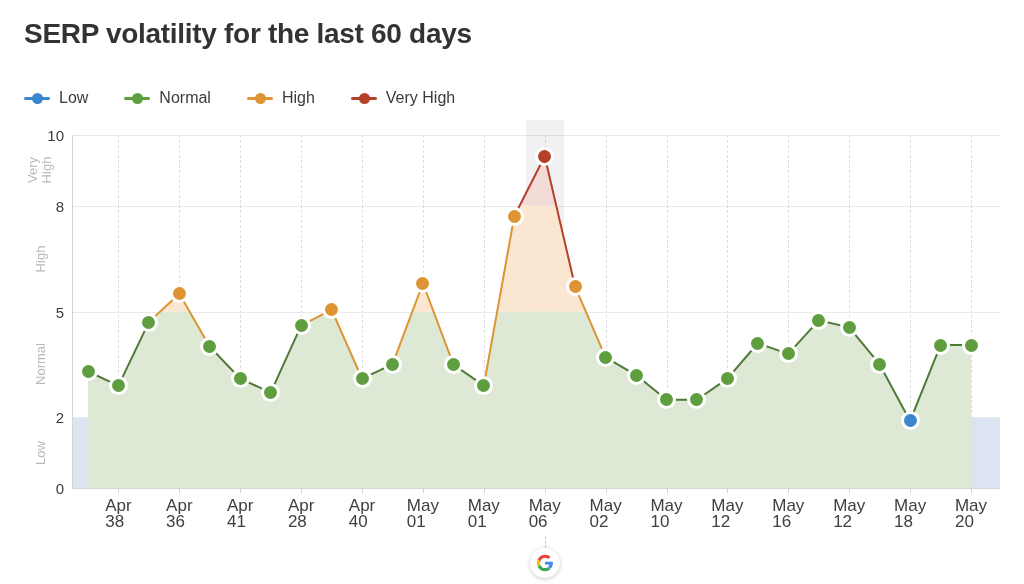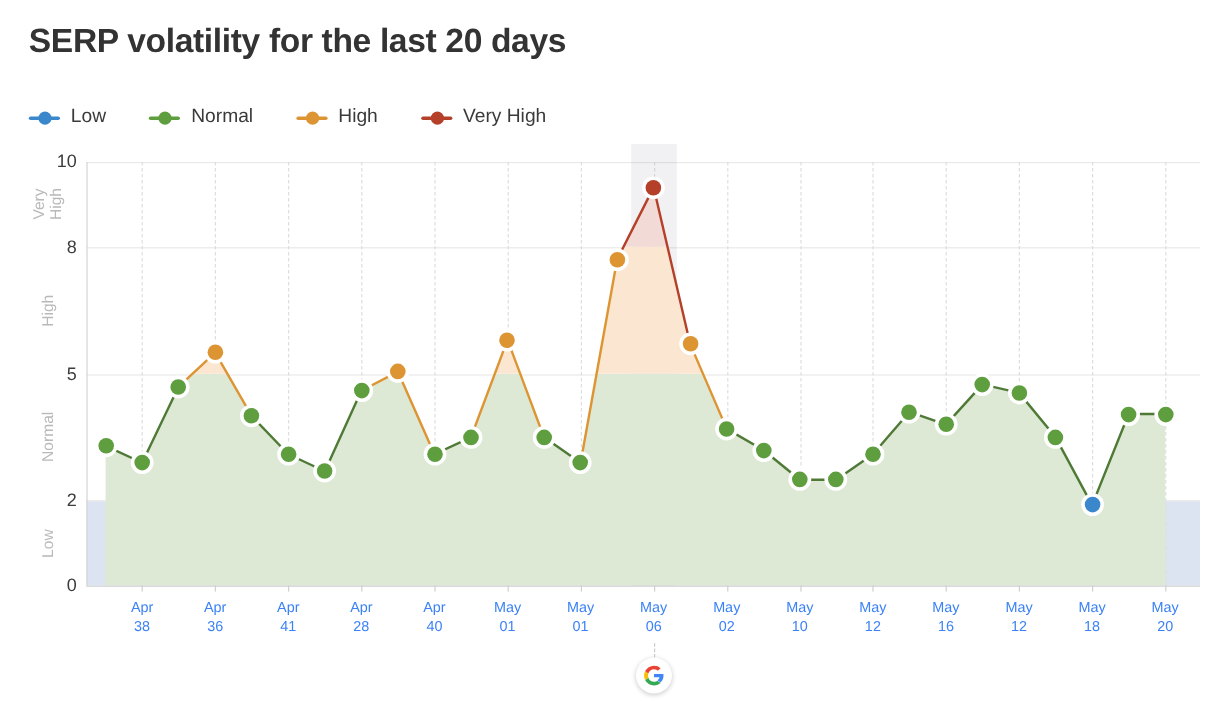--- a/index.html
+++ b/index.html
@@ -153,24 +153,24 @@
 
   
   .x-tick-mark {
     position: absolute;
     width: 1px;
     height: 5px;
     background: #cfcfcf;
   }
   .x-label {
     position: absolute;
-    font-size: 12px;
+    font-size: 17px;
     line-height: 16px;
-    color: #3b82f6;
-    text-align: center;
+    color: #404040;
+    text-align: left;
     white-space: nowrap;
     transform: translateX(-50%);
   }
   .x-label .xl-day { display: block; }
 
   
   .pt {
     position: absolute;
     width: 13px;
     height: 13px;
@@ -198,21 +198,21 @@
     position: absolute;
     width: 1px;
     border-left: 1px dashed #cccccc;
   }
 </style>
 </head>
 <body>
 
 <div id="widget">
 
-  <div id="chart-title">SERP volatility for the last 20 days</div>
+  <div id="chart-title">SERP volatility for the last 60 days</div>
 
   <div id="legend">
       <div class="legend-item">
         <span class="legend-marker">
           <span class="lm-line" style="background: rgb(59, 135, 204);"></span>
           <span class="lm-dot" style="background: rgb(59, 135, 204);"></span>
         </span>
         <span class="legend-label">Low</span>
       </div>
       <div class="legend-item">

